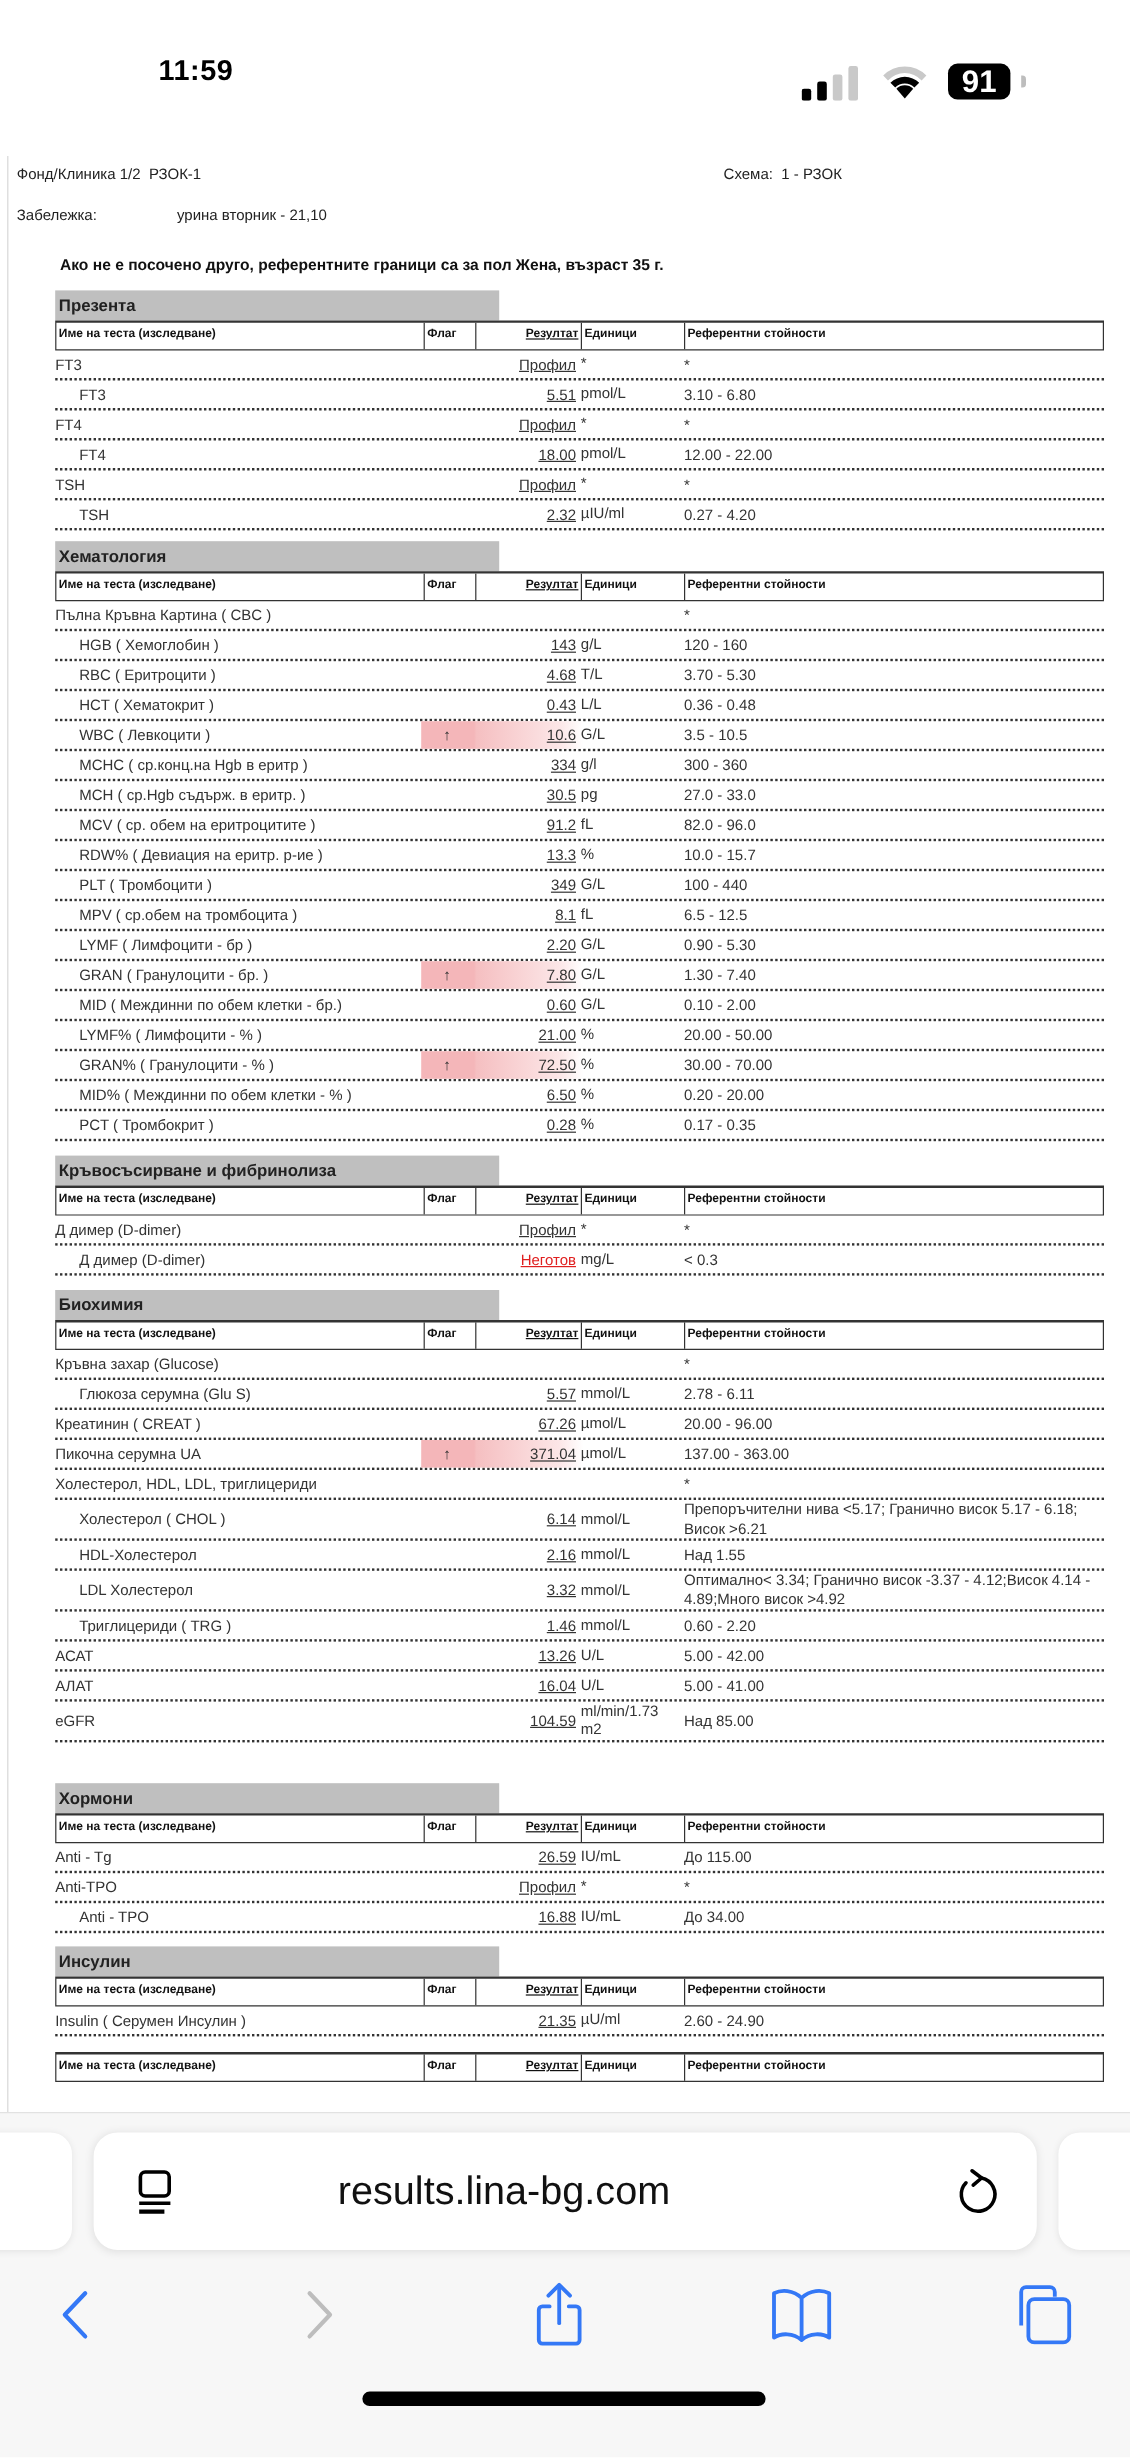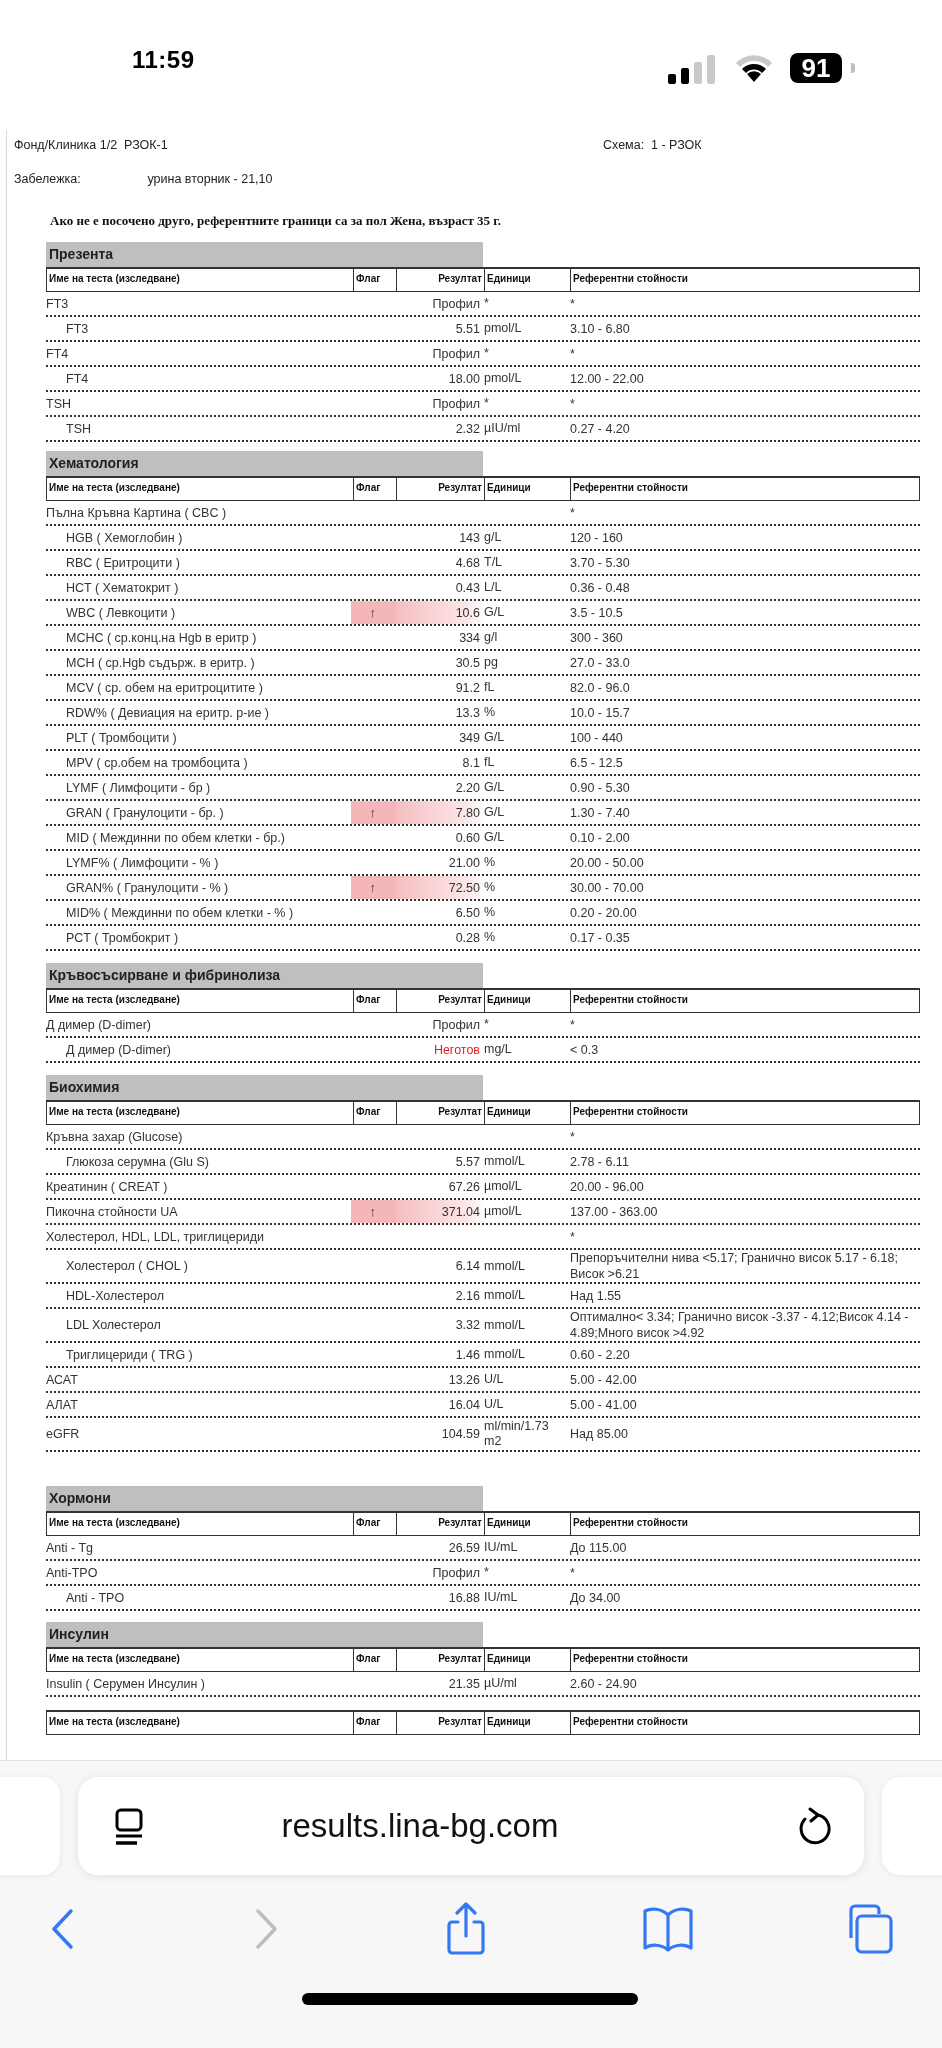--- a/index.html
+++ b/index.html
@@ -11,30 +11,30 @@
   .clock { position: absolute; left: 132px; top: 46px; font-family: "Liberation Sans", sans-serif; font-weight: bold; font-size: 24px; letter-spacing: 0.5px; }
   .signal { position: absolute; left: 668px; top: 54px; width: 48px; height: 30px; }
   .wifi { position: absolute; left: 733px; top: 52px; width: 42px; height: 32px; }
   .battery { position: absolute; left: 790px; top: 53px; width: 52px; height: 30px; background: #000; border-radius: 8px; color: #fff; font-family: "Liberation Sans", sans-serif; font-weight: bold; font-size: 26px; text-align: center; line-height: 30px; }
   .battery-tip { position: absolute; left: 851px; top: 63px; width: 4px; height: 10px; background: #bdbdbd; border-radius: 0 3px 3px 0; }
 
   
   .page { position: absolute; top: 130px; left: 0; width: 942px; height: 1630px; overflow: hidden; background: #fff; font-family: "Liberation Sans", sans-serif; }
   .page-border-left { position: absolute; left: 6px; top: 0; width: 1px; height: 1630px; background: #d8d8d8; }
   .meta-line { position: absolute; font-size: 12.5px; color: #222; white-space: nowrap; }
-  .note-line { position: absolute; left: 50px; top: 83px; font-size: 13px; font-weight: bold; color: #111; font-family: Liberation Serif, serif; }
+  .note-line { position: absolute; left: 50px; top: 83px; font-size: 13px; font-weight: bold; color: #111; }
 
   .section { position: absolute; left: 46px; width: 874px; }
-  .section-title { width: 437px; height: 25px; background: #bfbfbf; font-weight: bold; font-size: 14px; color: #222; padding: 4px 3px 0; }
+  .section-title { width: 370px; height: 25px; background: #bfbfbf; font-weight: bold; font-size: 14px; color: #222; padding: 4px 3px 0; }
   .thead { display: flex; height: 25px; border: 1.5px solid #333; border-top-width: 2.5px; font-weight: bold; font-size: 10px; color: #111; }
   .thead > div { padding: 4px 2px 0; border-right: 1.5px solid #333; white-space: nowrap; overflow: hidden; }
   .thead > div:last-child { border-right: none; }
   .c-name { width: 307px; }
   .c-flag { width: 43px; }
-  .c-res { width: 88px; text-align: right; }
+  .c-res { width: 88px; text-align: right; text-decoration: underline; }
   .c-unit { width: 86px; }
   .c-ref { flex: 1; }
 
   .row { display: flex; align-items: center; height: 25px; border-bottom: 2px dotted #333; font-size: 12.5px; color: #333; position: relative; }
   .row.tall { height: 34px; }
   .row > div { padding: 0 2px; white-space: nowrap; }
   .row .c-name { margin-left: -2px; }
   .row .c-name.indent { padding-left: 22px; }
   .row .c-flag { text-align: center; position: relative; z-index: 1; }
   .row .c-res { text-align: right; position: relative; z-index: 1; }
@@ -332,21 +332,21 @@
         </div>
         <div class="row">
           <div class="c-name">Креатинин ( CREAT )</div>
           <div class="c-flag"></div>
           <div class="c-res">67.26</div>
           <div class="c-unit">µmol/L</div>
           <div class="c-ref">20.00 - 96.00</div>
         </div>
         <div class="row">
           <div class="flag-bg"></div>
-          <div class="c-name">Пикочна стойности UA</div>
+          <div class="c-name">Пикочна серумна UA</div>
           <div class="c-flag">↑</div>
           <div class="c-res">371.04</div>
           <div class="c-unit">µmol/L</div>
           <div class="c-ref">137.00 - 363.00</div>
         </div>
         <div class="row">
           <div class="c-name">Холестерол, HDL, LDL, триглицериди</div>
           <div class="c-flag"></div>
           <div class="c-res"></div>
           <div class="c-unit"></div>

